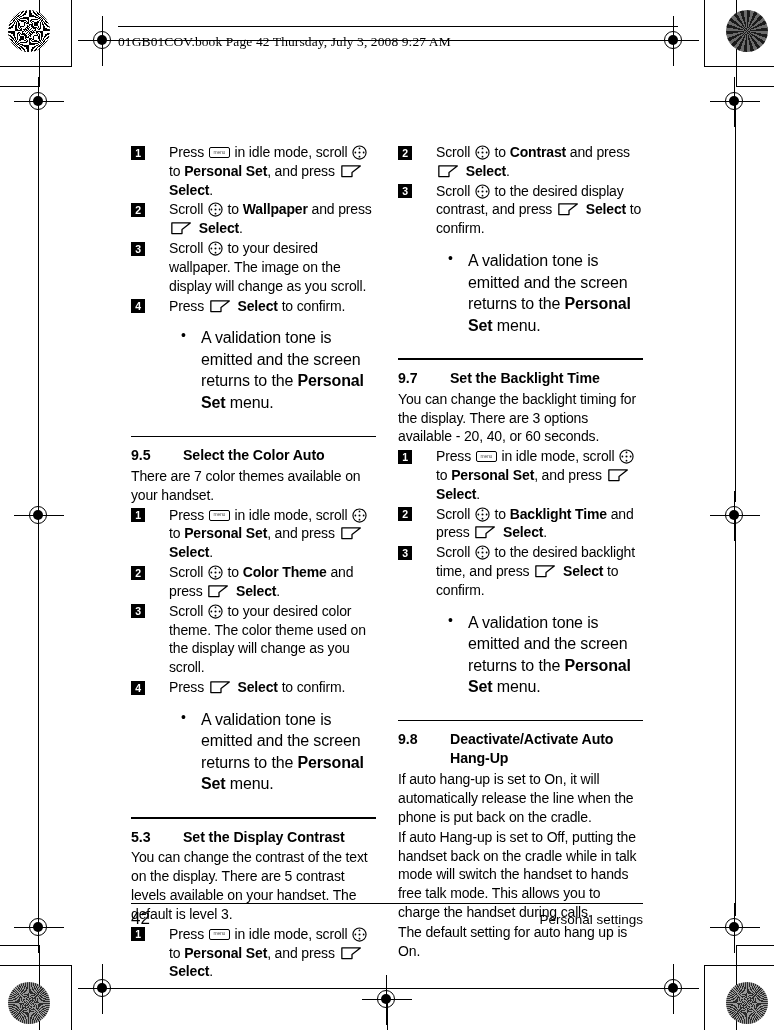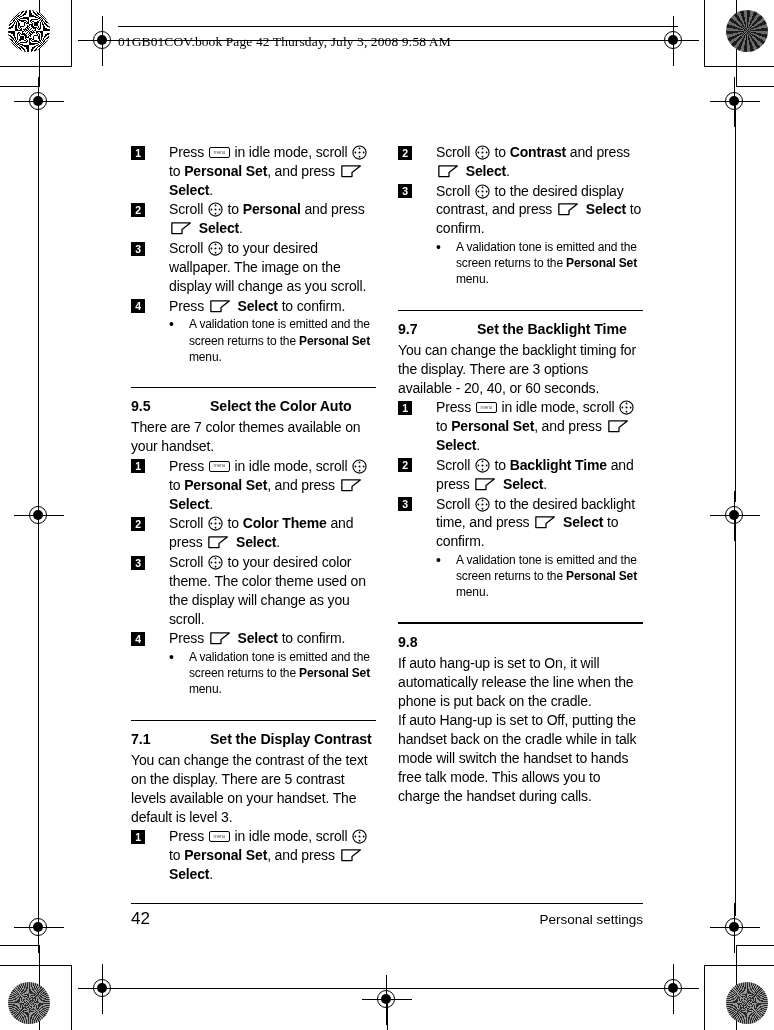--- a/index.html
+++ b/index.html
@@ -113,21 +113,20 @@
     margin: 22px 0 9px 0;
   }
 
   .sec-head {
     display: flex;
     font-weight: bold;
     font-size: 14.2px;
     line-height: 1.33;
     margin-bottom: 2px;
     letter-spacing: -0.1px;
-    gap: 27px;
   }
   .sec-num { width: 52px; flex: 0 0 52px; }
   .sec-title { flex: 1; }
 
   p.body {
     font-size: 14px;
     line-height: 1.345;
     margin: 0 0 1px 0;
     letter-spacing: -0.15px;
   }
@@ -159,24 +158,24 @@
   }
 
   ul.bullets {
     list-style: none;
     margin: 0;
     padding: 0;
   }
   ul.bullets > li {
     position: relative;
     padding-left: 58px;
-    font-size: 12px;
+    font-size: 16px;
     line-height: 1.345;
     letter-spacing: -0.15px;
-    margin: 0;
+    margin: 12px;
   }
   ul.bullets > li::before {
     content: "\2022";
     position: absolute;
     left: 38px;
     top: -1px;
     font-size: 14px;
   }
 
   b, .bold { font-weight: bold; }
@@ -334,21 +333,21 @@
   <div class="edge-line" style="left:119px; top:988px; width:560px; height:1px;"></div>
   <div class="edge-line" style="left:38px; top:102px; width:1px; height:400px;"></div>
   <div class="edge-line" style="left:735px; top:102px; width:1px; height:400px;"></div>
   <div class="edge-line" style="left:38px; top:516px; width:1px; height:400px;"></div>
   <div class="edge-line" style="left:735px; top:516px; width:1px; height:400px;"></div>
   <div class="edge-line" style="left:387px; top:1000px; width:1px; height:30px;"></div>
 </div>
 
 <div class="header-area">
   <div class="header-rule"></div>
-  <div class="header-text">01GB01COV.book  Page 42  Thursday, July 3, 2008  9:58 AM</div>
+  <div class="header-text">01GB01COV.book  Page 42  Thursday, July 3, 2008  9:27 AM</div>
 </div>
 
 <div class="content">
 
   <div class="col">
 
     <ol class="steps">
       <li>
         <span class="step-num">1</span>
         <span class="rich">Press <span class="icon-menu"></span> in idle mode, scroll <span class="icon-nav"><svg viewBox="0 0 16 16" width="15" height="15">
@@ -364,21 +363,21 @@
       </li>
       <li>
         <span class="step-num">2</span>
         <span class="rich">Scroll <span class="icon-nav"><svg viewBox="0 0 16 16" width="15" height="15">
                 <circle cx="8" cy="8" r="7" fill="none" stroke="#000" stroke-width="1.2"></circle>
                 <circle cx="8" cy="3.6" r="0.95" fill="#000"></circle>
                 <circle cx="8" cy="12.4" r="0.95" fill="#000"></circle>
                 <circle cx="3.6" cy="8" r="0.95" fill="#000"></circle>
                 <circle cx="12.4" cy="8" r="0.95" fill="#000"></circle>
                 <circle cx="8" cy="8" r="1.1" fill="#000"></circle>
-              </svg></span> to <b>Personal</b> and press <span class="icon-soft"><svg viewBox="0 0 26 16" width="24" height="15">
+              </svg></span> to <b>Wallpaper</b> and press <span class="icon-soft"><svg viewBox="0 0 26 16" width="24" height="15">
                 <path d="M2 2 L22 2 L13 9 L13 13.5 L2 13.5 Z" fill="none" stroke="#000" stroke-width="1.4" stroke-linejoin="round"></path>
               </svg></span> <b>Select</b>.</span>
       </li>
       <li>
         <span class="step-num">3</span>
         <span class="rich">Scroll <span class="icon-nav"><svg viewBox="0 0 16 16" width="15" height="15">
                 <circle cx="8" cy="8" r="7" fill="none" stroke="#000" stroke-width="1.2"></circle>
                 <circle cx="8" cy="3.6" r="0.95" fill="#000"></circle>
                 <circle cx="8" cy="12.4" r="0.95" fill="#000"></circle>
                 <circle cx="3.6" cy="8" r="0.95" fill="#000"></circle>
@@ -454,21 +453,21 @@
       <ul class="bullets">
         <li>
           <span class="rich">A validation tone is emitted and the screen returns to the <b>Personal Set</b> menu.</span>
         </li>
       </ul>
     </div>
 
     <div class="section">
       <div class="sec-rule"></div>
       <div class="sec-head">
-        <span class="sec-num">7.1</span>
+        <span class="sec-num">5.3</span>
         <span class="sec-title">Set the Display Contrast</span>
       </div>
       <p class="body">You can change the contrast of the text on the display. There are 5 contrast levels available on your handset. The default is level 3.</p>
       <ol class="steps">
         <li>
           <span class="step-num">1</span>
           <span class="rich">Press <span class="icon-menu"></span> in idle mode, scroll <span class="icon-nav"><svg viewBox="0 0 16 16" width="15" height="15">
                   <circle cx="8" cy="8" r="7" fill="none" stroke="#000" stroke-width="1.2"></circle>
                   <circle cx="8" cy="3.6" r="0.95" fill="#000"></circle>
                   <circle cx="8" cy="12.4" r="0.95" fill="#000"></circle>
@@ -571,23 +570,28 @@
         <li>
           <span class="rich">A validation tone is emitted and the screen returns to the <b>Personal Set</b> menu.</span>
         </li>
       </ul>
     </div>
 
     <div class="section">
       <div class="sec-rule"></div>
       <div class="sec-head">
         <span class="sec-num">9.8</span>
+        <span class="sec-title">
+          <span>Deactivate/Activate Auto</span><br>
+          <span>Hang-Up</span>
+        </span>
       </div>
       <p class="body">If auto hang-up is set to On, it will automatically release the line when the phone is put back on the cradle.</p>
       <p class="body">If auto Hang-up is set to Off, putting the handset back on the cradle while in talk mode will switch the handset to hands free talk mode. This allows you to charge the handset during calls.</p>
+      <p class="body">The default setting for auto hang up is On.</p>
     </div>
   </div>
 </div>
 
 <div class="footer">
   <div class="footer-rule"></div>
   <div class="footer-row">
     <span class="footer-page">42</span>
     <span class="footer-label">Personal settings</span>
   </div>

